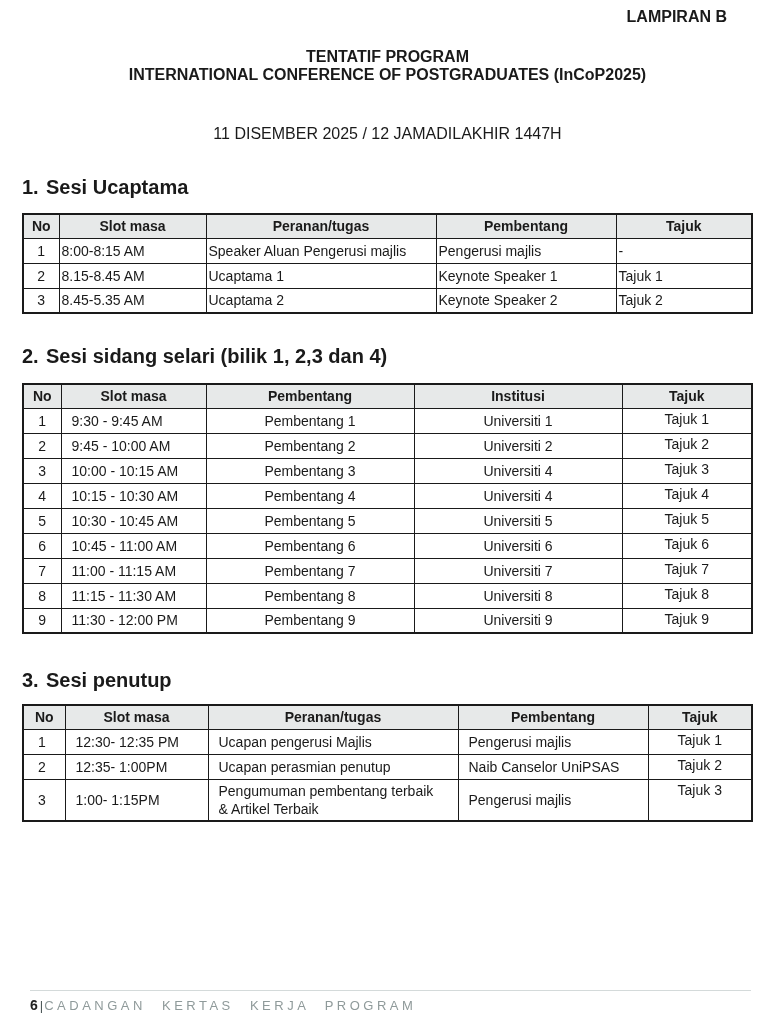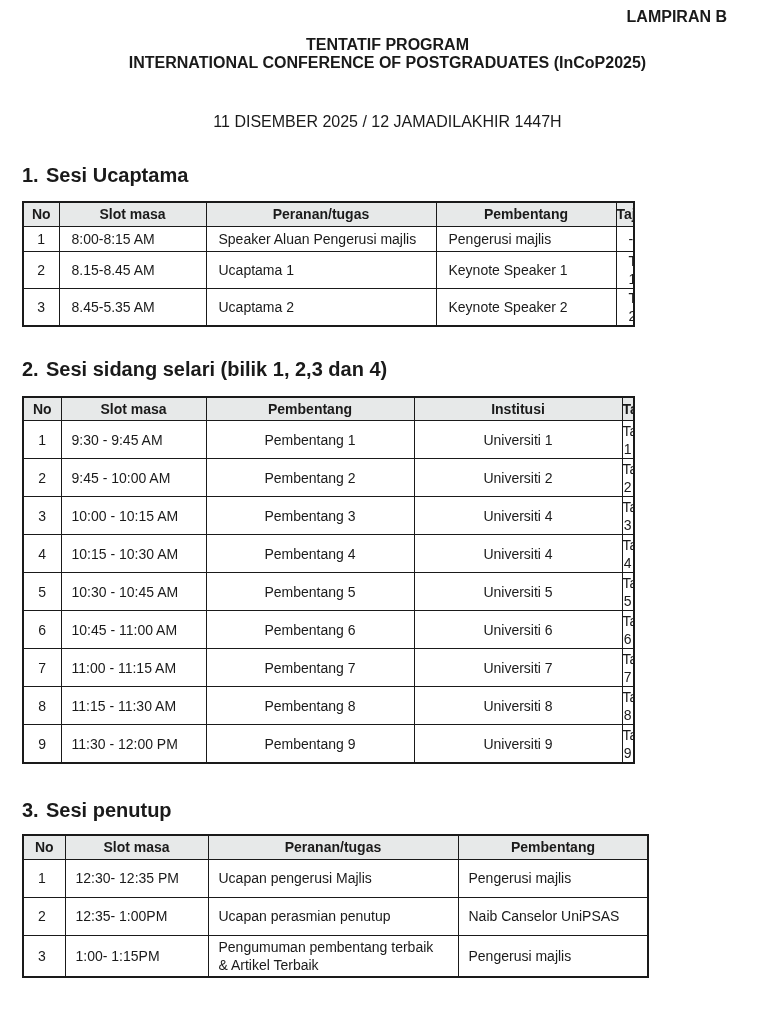--- a/index.html
+++ b/index.html
@@ -15,32 +15,32 @@
     width:773px;height:1024px;position:relative;overflow:hidden;
     font-family:"Liberation Sans","DejaVu Sans",sans-serif;
     color:var(--text);
   }
   .page{padding:8px 20px 0 22px;width:773px;height:1024px;position:relative;}
 
   .corner-label{
     text-align:right;padding-right:26px;
     font-size:16px;font-weight:bold;line-height:18px;
   }
-  .doc-title{ text-align:center;font-size:16px;font-weight:bold;line-height:18px;margin-top:10px; }
+  .doc-title{ text-align:center;font-size:16px;font-weight:bold;line-height:18px;margin-top:22px; }
   .doc-subtitle{ text-align:center;font-size:16px;font-weight:bold;line-height:18px;}
   .doc-date{ text-align:center;font-size:16px;font-weight:normal;line-height:18px;margin-top:41px; }
 
   .section-heading{ font-size:20px;font-weight:bold;line-height:18px; }
   .section-heading .sec-num{display:inline-block;width:24px;}
   .sec-1{margin-top:35px;}
   .sec-2{margin-top:33px;}
   .sec-3{margin-top:37px;}
 
   table.doc-table{
-    border-collapse:collapse;table-layout:fixed;width:613px;
+    border-collapse:collapse;table-layout:fixed;width:731px;
     border:2px solid var(--table-border);
     font-size:14px;
   }
   .mt-t1{margin-top:17px;}
   .mt-t2{margin-top:18px;}
   .mt-t3{margin-top:15px;}
   .doc-table th,.doc-table td{
     border:1px solid var(--table-border);
     line-height:18px;
     vertical-align:middle;
@@ -50,21 +50,21 @@
     background:var(--table-header-bg);
     font-weight:bold;text-align:center;height:24px;
   }
   .doc-table td{height:25px;}
 
   
   .t1 col:nth-child(1){width:36px;}
   .t1 col:nth-child(2){width:147px;}
   .t1 col:nth-child(3){width:230px;}
   .t1 col:nth-child(4){width:180px;}
-  .t1 td{text-align:left;padding-left:12px;}
+  .t1 td{text-align:left;padding-left:2px;}
   .t1 td:nth-child(1){text-align:center;padding-left:0;}
 
   
   .t2 col:nth-child(1){width:38px;}
   .t2 col:nth-child(2){width:145px;}
   .t2 col:nth-child(3){width:208px;}
   .t2 col:nth-child(4){width:208px;}
   .t2 td{text-align:center;}
   .t2 td:nth-child(2){text-align:left;padding-left:10px;}
   .t2 td:nth-child(5){vertical-align:top;padding-top:1px;}
@@ -278,14 +278,17 @@
         <tr>
           <td>3</td>
           <td>1:00- 1:15PM</td>
           <td>Pengumuman pembentang terbaik &amp; Artikel Terbaik</td>
           <td>Pengerusi majlis</td>
           <td>Tajuk 3</td>
         </tr>
       </tbody>
   </table>
 
+  <div class="footer">
+    <span class="page-num">6</span><span class="page-bar">|</span><span class="footer-text">CADANGAN KERTAS KERJA PROGRAM</span>
+  </div>
 
 </div>
 
 </body></html>

